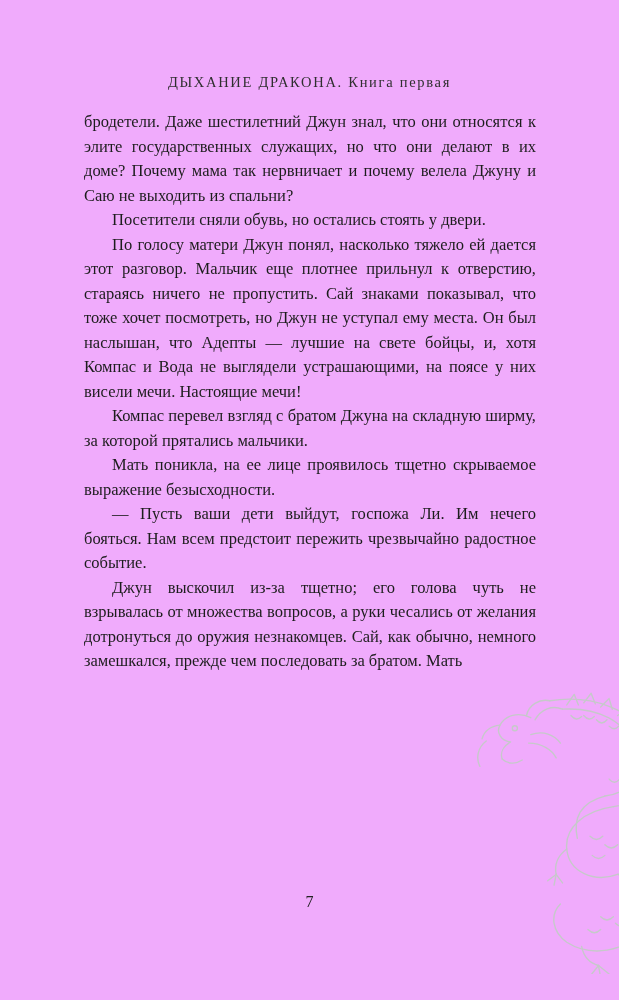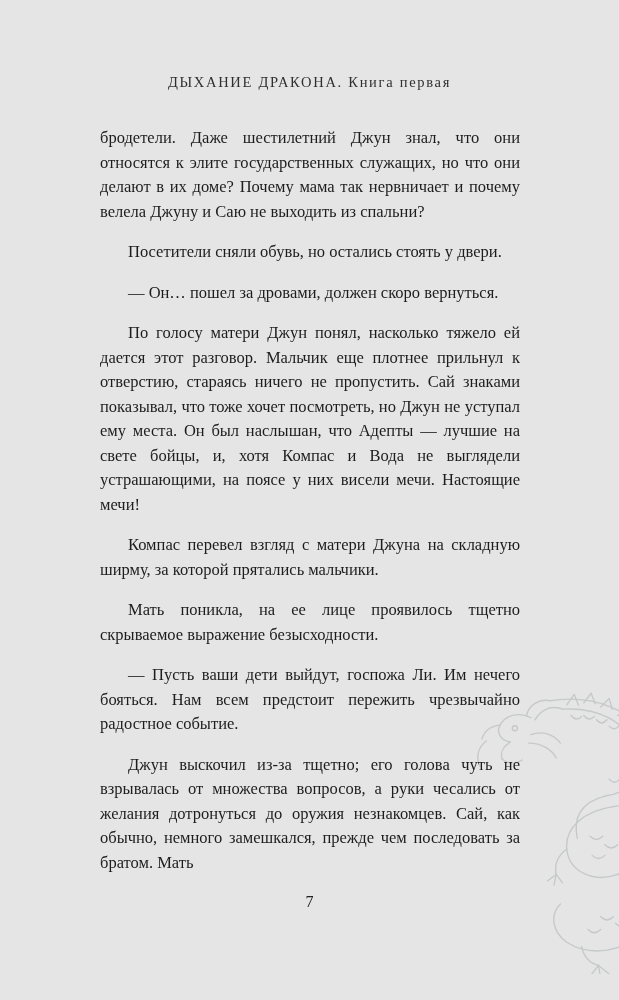--- a/index.html
+++ b/index.html
@@ -4,21 +4,21 @@
 <style>
   html, body {
     margin: 0;
     padding: 0;
     background: #ffffff;
   }
   .page {
     position: relative;
     width: 619px;
     height: 1000px;
-    background: #e5e5e5;
+    background: #f0abfc;
     overflow: hidden;
     font-family: "Liberation Serif", serif;
     color: #1d1d1d;
   }
   .running-header {
     position: absolute;
     top: 74px;
     left: 0;
     right: 0;
     text-align: center;
@@ -32,21 +32,21 @@
     position: absolute;
     top: 110px;
     left: 84px;
     width: 452px;
     text-align: justify;
     font-size: 16.5px;
     line-height: 24.5px;
     z-index: 2;
   }
   .content p {
-    margin: 16px;
+    margin: 0;
     text-indent: 28px;
   }
   .content p.no-indent {
     text-indent: 0;
   }
   .page-number {
     position: absolute;
     top: 893px;
     left: 0;
     right: 0;
@@ -80,23 +80,22 @@
 </head>
 <body>
 
 <div class="page">
 
   <div class="running-header">ДЫХАНИЕ ДРАКОНА. Книга первая</div>
 
   <div class="content">
     <p class="no-indent">бродетели. Даже шестилетний Джун знал, что они относятся к элите государственных служащих, но что они делают в их доме? Почему мама так нервничает и почему велела Джуну и Саю не выходить из спальни?</p>
     <p>Посетители сняли обувь, но остались стоять у двери.</p>
-    <p>— Он… пошел за дровами, должен скоро вернуться.</p>
     <p>По голосу матери Джун понял, насколько тяжело ей дается этот разговор. Мальчик еще плотнее прильнул к отверстию, стараясь ничего не пропустить. Сай знаками показывал, что тоже хочет посмотреть, но Джун не уступал ему места. Он был наслышан, что Адепты — лучшие на свете бойцы, и, хотя Компас и Вода не выглядели устрашающими, на поясе у них висели мечи. Настоящие мечи!</p>
-    <p>Компас перевел взгляд с матери Джуна на складную ширму, за которой прятались мальчики.</p>
+    <p>Компас перевел взгляд с братом Джуна на складную ширму, за которой прятались мальчики.</p>
     <p>Мать поникла, на ее лице проявилось тщетно скрываемое выражение безысходности.</p>
     <p>— Пусть ваши дети выйдут, госпожа Ли. Им нечего бояться. Нам всем предстоит пережить чрезвычайно радостное событие.</p>
     <p>Джун выскочил из-за тщетно; его голова чуть не взрывалась от множества вопросов, а руки чесались от желания дотронуться до оружия незнакомцев. Сай, как обычно, немного замешкался, прежде чем последовать за братом. Мать</p>
   </div>
 
   <div class="page-number">7</div>
 
   <div class="dragon">
     <svg viewBox="0 0 200 270" xmlns="http://www.w3.org/2000/svg">
 

